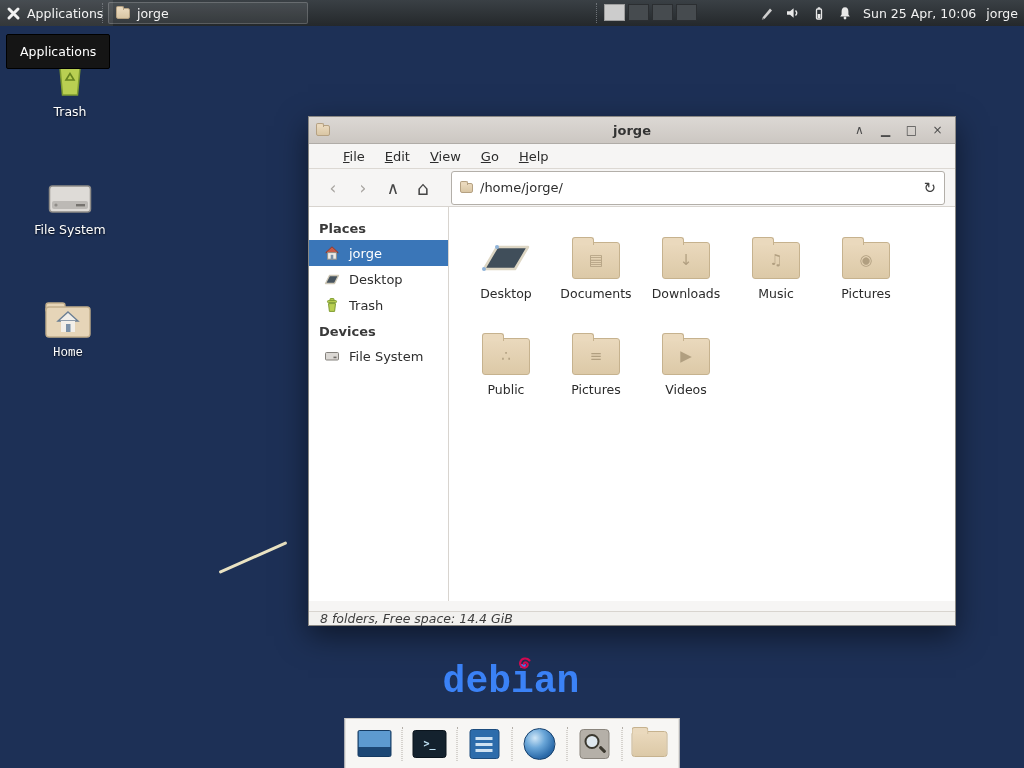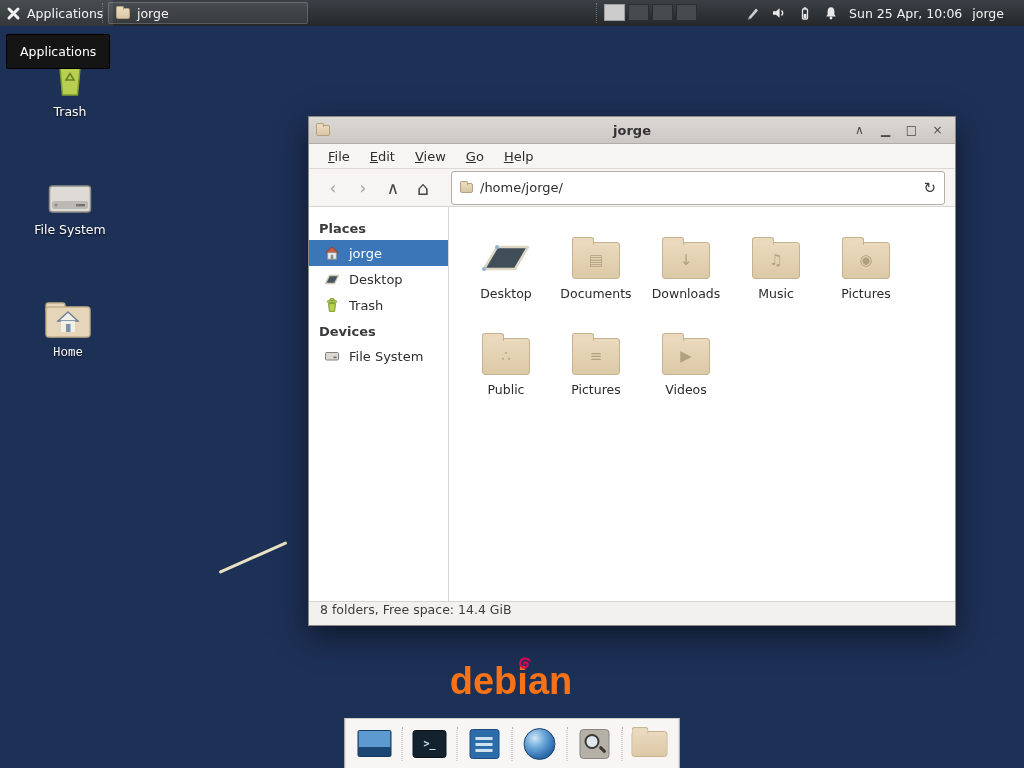--- a/index.html
+++ b/index.html
@@ -14,55 +14,55 @@
              gap:6px; padding:0 10px 0 6px; background:rgba(255,255,255,.07); }
   .app-btn span { font-size:12.5px; color:#f4f4f4; }
   .panel-sep { position:absolute; top:3px; height:20px; border-left:1px dotted #6e7control; border-left:1px dotted #6e7378; }
   .task-btn { position:absolute; left:108px; top:2px; width:200px; height:22px; display:flex;
               align-items:center; gap:7px; padding:0 7px; background:rgba(255,255,255,.08);
               border:1px solid rgba(255,255,255,.18); border-radius:2px; }
   .task-btn span { font-size:12.5px; color:#f4f4f4; }
   .pager { position:absolute; left:604px; top:4px; display:flex; gap:3px; }
   .ws { width:21px; height:17px; background:#464b4f; border:1px solid #2b2e31; }
   .ws.active { background:#cccccc; border-color:#9e9e9e; }
-  .tray { position:absolute; right:20px; top:0; height:26px; display:flex; align-items:center; gap:10px; }
+  .tray { position:absolute; right:6px; top:0; height:26px; display:flex; align-items:center; gap:10px; }
   .clock { font-size:12.5px; color:#f2f2f2; white-space:nowrap; }
   .whoami { font-size:12.5px; color:#f2f2f2; }
 
   
   #tooltip { position:absolute; left:6px; top:34px; background:#151515; border:1px solid #000;
              color:#fff; padding:9px 13px; font-size:12.5px; border-radius:2px; z-index:40; }
 
   
   .dicon { position:absolute; width:86px; text-align:center; color:#fff; font-size:12.5px;
            text-shadow:0 1px 2px rgba(0,0,0,.85); }
   .dicon .ic { height:48px; display:flex; align-items:flex-end; justify-content:center; margin-bottom:6px; }
   #icon-trash { left:27px; top:50px; }
   #icon-fs    { left:27px; top:168px; }
   #icon-home  { left:25px; top:292px;font-family:Liberation Mono, monospace; }
 
   #artifact { position:absolute; left:216px; top:556px; width:74px; height:3px;
               background:#eae3c3; transform:rotate(-24deg); border-radius:2px; }
 
   
   #debian { position:absolute; left:431px; top:660px; width:160px; text-align:center;
-            color:#f97316; font-size:38px; font-weight:bold; font-family:Liberation Sans, sans-serif; }
+            color:#3b82f6; font-size:38px; font-weight:bold; font-family:Liberation Mono, monospace; }
   #debian .swirl { position:absolute; left:86px; top:-4px; }
 
   
   #window { position:absolute; left:308px; top:116px; width:648px; height:510px; background:#f6f5f4;
             border:1px solid #8a8884; box-shadow:0 10px 28px rgba(0,0,0,.5); z-index:20; }
   .titlebar { height:27px; background:linear-gradient(#dcd8d4,#ccc7c2); border-bottom:1px solid #b0aca7;
               display:flex; align-items:center; padding:0 7px; position:relative; }
   .title { position:absolute; left:0; right:0; text-align:center; font-weight:bold; color:#333; font-size:13px; }
   .wbtns { margin-left:auto; display:flex; gap:5px; position:relative; z-index:2; }
   .wbtn { width:21px; height:19px; display:flex; align-items:center; justify-content:center;
           color:#4c4c4c; font-size:12px; line-height:1; }
   .menubar { height:25px; background:#f6f5f4; border-bottom:1px solid #dcd8d3; display:flex;
-             align-items:center; padding-left:9px; }
+             align-items:center; padding-left:24px; }
   .mitem { display:inline-block; padding:3px 10px; color:#2c2c2c; font-size:13px; }
   .mitem::first-letter { text-decoration:underline; }
   .toolbar { height:38px; background:#f6f5f4; border-bottom:1px solid #d8d4cf; display:flex;
              align-items:center; padding:0 10px; gap:2px; }
   .tbtn { width:28px; height:27px; display:flex; align-items:center; justify-content:center;
           font-size:17px; color:#454545; border-radius:3px; }
   .tbtn.dim { color:#a8a5a1; }
   .pathbar { flex:1; height:34px; margin-left:12px; background:#fff; border:1px solid #b3afa9;
              border-radius:3px; display:flex; align-items:center; padding:0 8px; gap:7px; }
   .pathtext { flex:1; color:#2e2e2e; font-size:13px; }
@@ -83,23 +83,23 @@
            grid-auto-rows:96px; padding:16px 0 0 12px; align-content:start; }
   .fcell { width:90px; text-align:center; }
   .ficon { height:56px; display:flex; align-items:flex-end; justify-content:center; }
   .flabel { margin-top:7px; font-size:12.5px; color:#2b2b2b; }
   .folder { position:relative; width:48px; height:37px; background:linear-gradient(#ead9bd,#dcc9a7);
             border:1px solid #c6b28e; border-radius:3px; display:flex; align-items:center; justify-content:center; }
   .folder::before { content:''; position:absolute; top:-6px; left:-1px; width:20px; height:7px;
             background:#ead9bd; border:1px solid #c6b28e; border-bottom:none; border-radius:3px 3px 0 0; }
   .emblem { color:#b19f80; font-size:15px; line-height:1; }
 
-  .statusbar { position:absolute; left:0; right:0; bottom:0; height:24px; background:#f2f1ef;
-               border-top:1px solid #d8d4cf; display:flex; align-items:flex-start; padding-left:11px;
-               font-size:12.5px; color:#3d3d3d; }
+  .statusbar { position:absolute; left:0; right:0; bottom:0; height:14px; background:#f2f1ef;
+               border-top:1px solid #d8d4cf; display:flex; align-items:center; padding-left:11px;
+               font-size:12.5px; color:#3d3d3d;font-style:italic; }
 
   
   #dock { position:absolute; left:50%; transform:translateX(-50%); bottom:0; height:50px;
           background:#f7f6f4; border:1px solid #cfcbc5; border-bottom:none; display:flex;
           align-items:center; padding:0 8px; z-index:30; }
   .dsep { width:1px; height:34px; border-left:1px dotted #b3aea7; margin:0 6px; }
   .ditem { width:42px; height:42px; display:flex; align-items:center; justify-content:center; }
   .dk-desktop { width:34px; height:27px; background:#1c4775; border:1px solid #143a62; border-radius:2px;
                 position:relative; overflow:hidden; }
   .dk-desktop::before { content:''; position:absolute; left:0; top:0; right:0; height:16px; background:#5d9ad0; }

